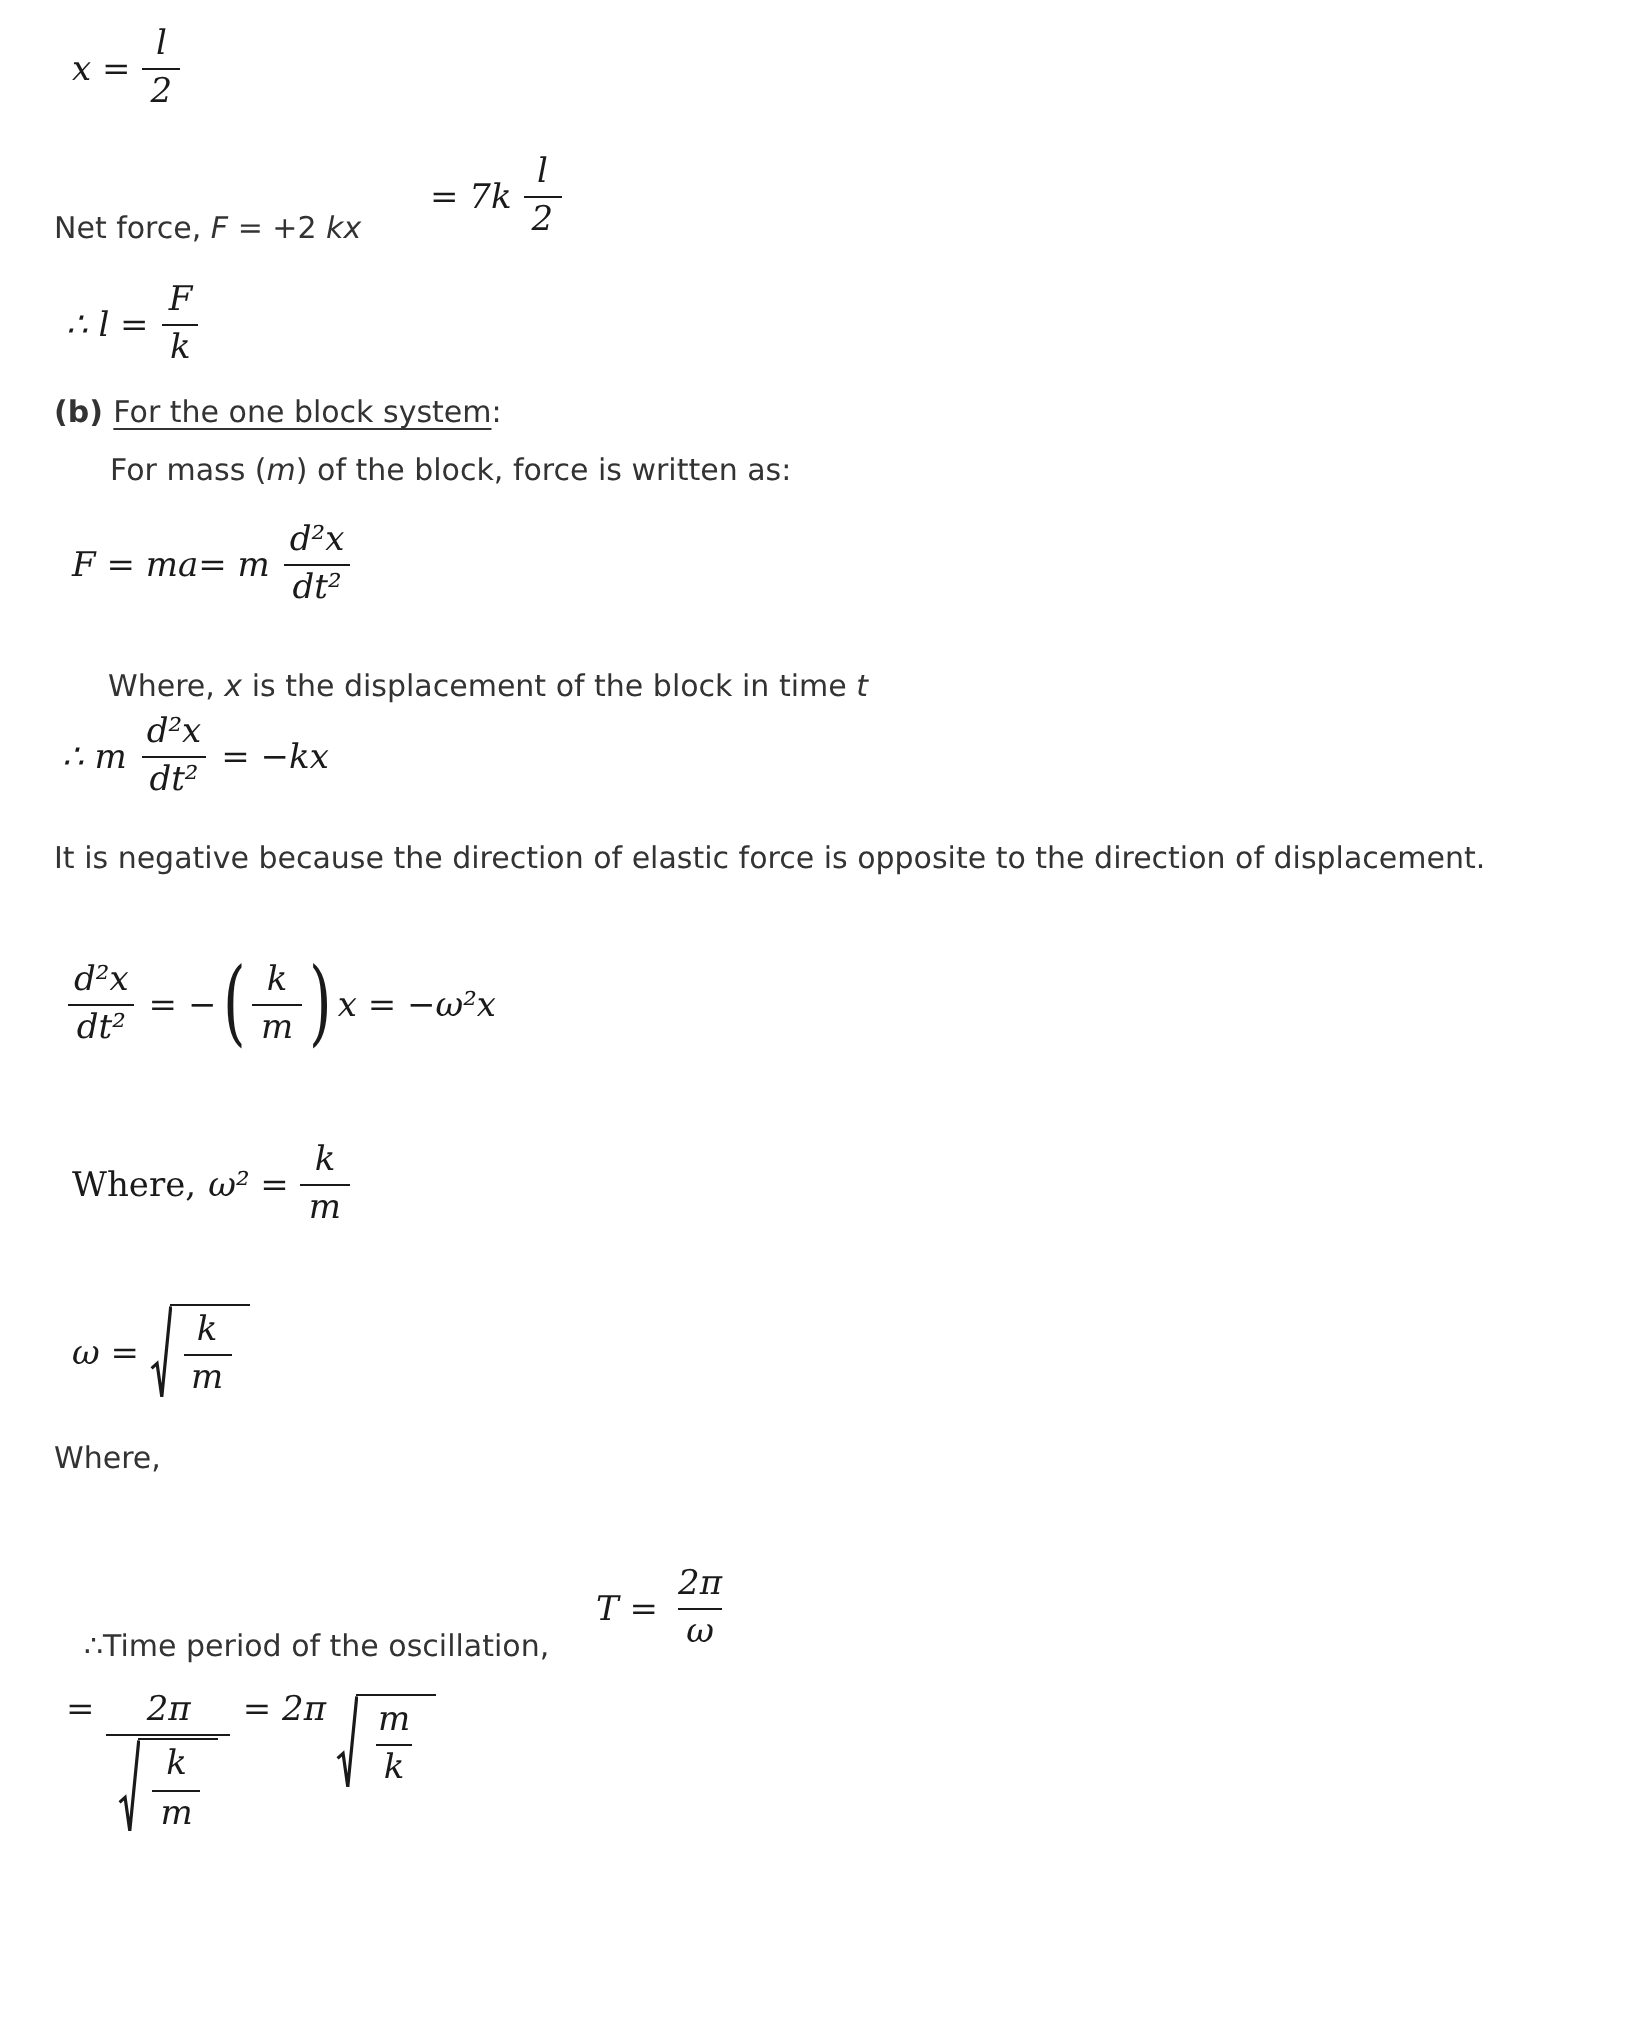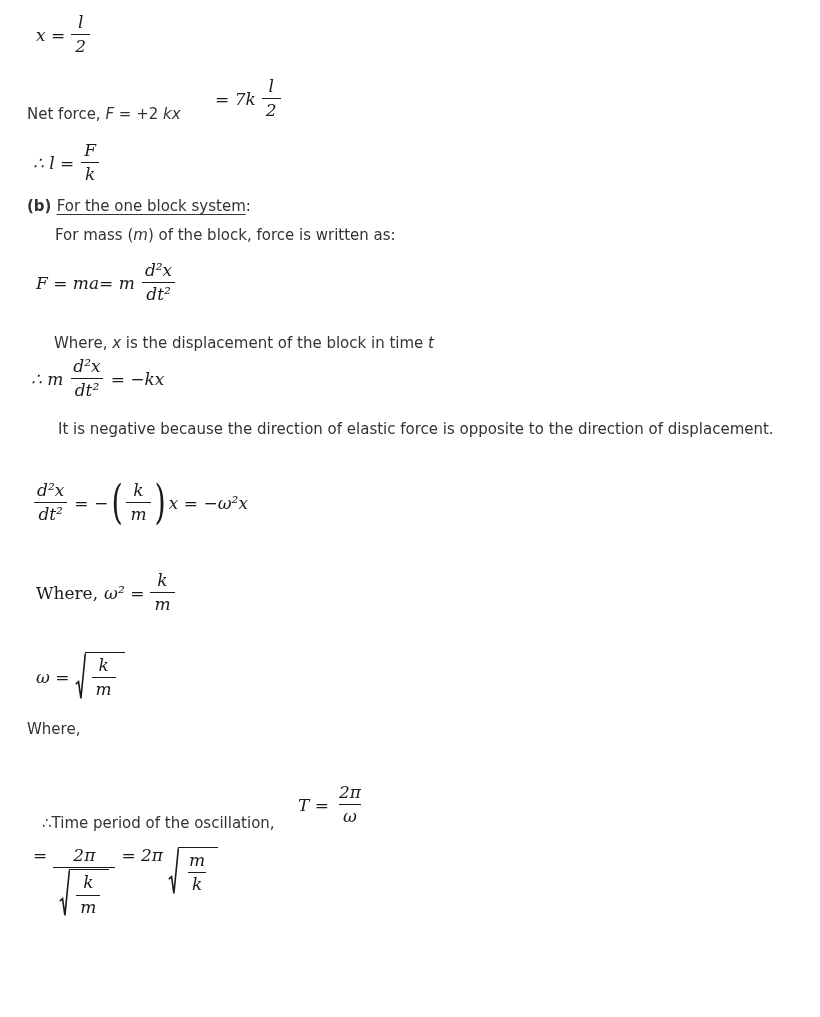--- a/index.html
+++ b/index.html
@@ -15,21 +15,20 @@
     font-family: "DejaVu Sans", "Liberation Sans", sans-serif;
     font-size: 15px;
     color: #333333;
     white-space: nowrap;
   }
   .para {
     white-space: normal;
     width: 760px;
     text-align: justify;
     line-height: 29px;
-    margin-left: 31px;
   }
   .it { font-style: italic; }
   .bold { font-weight: bold; }
   .ul { text-decoration: underline; text-underline-offset: 3px; }
   .formula {
     position: absolute;
     display: flex;
     align-items: center;
     font-family: "DejaVu Serif", "Liberation Serif", serif;
     font-style: italic;

